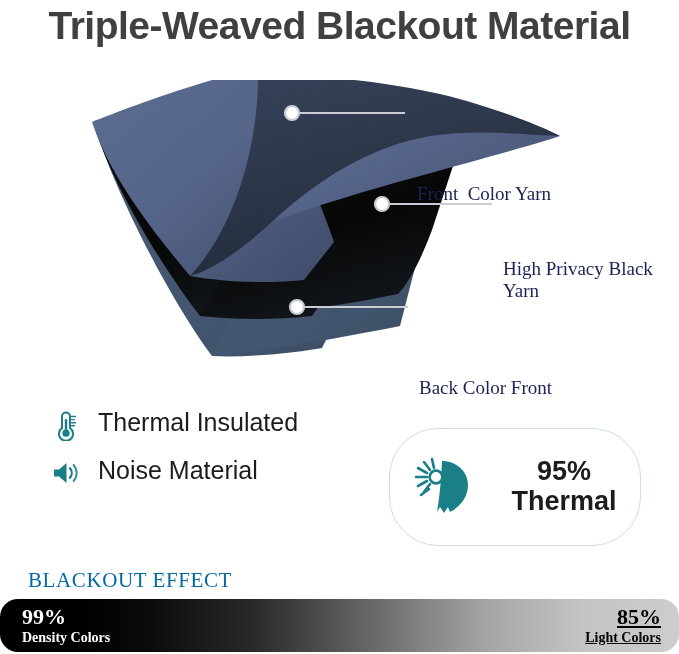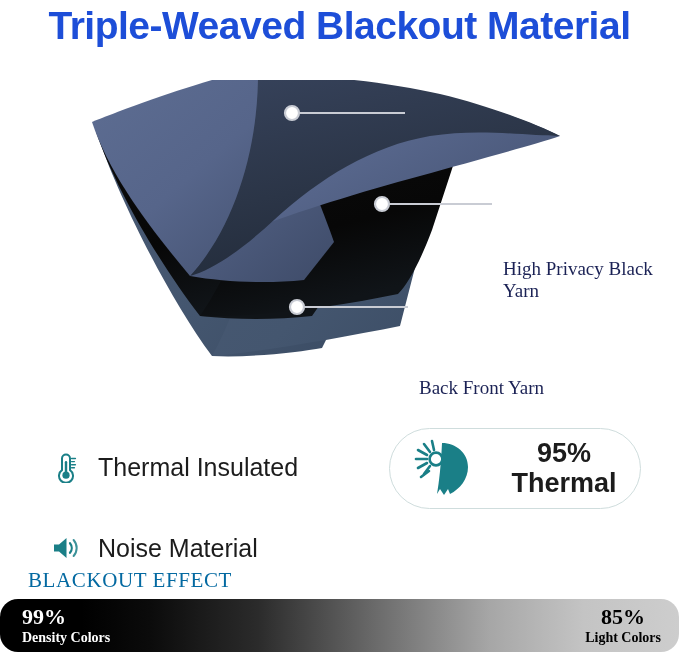--- a/index.html
+++ b/index.html
@@ -20,21 +20,21 @@
   #page-title {
     position: absolute;
     top: 4px;
     left: 0;
     width: 679px;
     text-align: center;
     font-family: "Liberation Sans", sans-serif;
     font-weight: bold;
     font-size: 39px;
     letter-spacing: -0.5px;
-    color: #1d4ed8;
+    color: #404040;
     white-space: nowrap;
   }
 
   
   #fabric-diagram {
     position: absolute;
     top: 80px;
     left: 0;
     width: 679px;
     height: 280px;
@@ -55,24 +55,23 @@
 
   
   #features-list {
     position: absolute;
     top: 408px;
     left: 46px;
     width: 320px;
   }
   .feature-row {
     display: flex;
-    align-items: center;
+    align-items: flex-start;
     height: 44px;
     margin-bottom: 4px;
-    margin-top: 37px;
   }
   .feature-icon {
     width: 40px;
     height: 34px;
     flex: 0 0 40px;
     display: flex;
     align-items: center;
     justify-content: center;
   }
   .feature-text {
@@ -82,21 +81,21 @@
     margin-left: 12px;
     white-space: nowrap;
   }
 
   
   #blackout-badge {
     position: absolute;
     top: 428px;
     left: 389px;
     width: 252px;
-    height: 81px;
+    height: 118px;
     border: 1.5px solid #cfdddd;
     border-radius: 49px;
     background: #ffffff;
     display: flex;
     align-items: center;
     box-sizing: border-box;
   }
   #blackout-badge-icon {
     width: 72px;
     height: 62px;
@@ -147,21 +146,21 @@
         #2b2b2b 38%, #6d6d6d 56%, #a6a6a6 72%,
         #c4c4c4 86%, #cdcdcd 100%);
     box-sizing: border-box;
     overflow: hidden;
   }
   .bar-stat {
     position: absolute;
     top: 6px;
   }
   #bar-stat-left { left: 22px; text-align: left; }
-  #bar-stat-right { right: 18px; text-align: center; }
+  #bar-stat-right { right: 18px; text-align: right; text-decoration: underline; }
   .bar-stat-value {
     font-family: "Liberation Serif", serif;
     font-weight: bold;
     font-size: 22px;
     line-height: 1.12;
     white-space: nowrap;
   }
   .bar-stat-caption {
     font-family: "Liberation Serif", serif;
     font-weight: bold;
@@ -248,25 +247,26 @@
       <line x1="390" y1="124" x2="492" y2="124" stroke="#c9ccd4" stroke-width="2"></line>
       <circle cx="382" cy="124" r="7" fill="#ffffff" stroke="#c9ccd4" stroke-width="2.2"></circle>
     </g>
 
     <g>
       <line x1="305" y1="227" x2="408" y2="227" stroke="#c9ccd4" stroke-width="2"></line>
       <circle cx="297" cy="227" r="7" fill="#ffffff" stroke="#c9ccd4" stroke-width="2.2"></circle>
     </g>
   </svg>
 
+  <div class="callout-label" id="label-front">Front  Color Yarn</div>
 
   <div class="callout-label" id="label-high-density">High Privacy
 Black Yarn</div>
 
-  <div class="callout-label" id="label-back">Back Front Yarn</div>
+  <div class="callout-label" id="label-back">Back Color Front</div>
 </div>
 
 <div id="features-list">
 
   <div class="feature-row">
     <span class="feature-icon">
       <svg width="26" height="32" viewBox="0 0 26 32">
         <path d="M13 3.5 a4 4 0 0 1 4 4 v11.6 a7 7 0 1 1 -8 0 V7.5 a4 4 0 0 1 4 -4 z" fill="none" stroke="#1a7f87" stroke-width="2"></path>
         <circle cx="13" cy="24.2" r="3.6" fill="#1a7f87"></circle>
         <rect x="11.8" y="10" width="2.4" height="12" rx="1.2" fill="#1a7f87"></rect>

